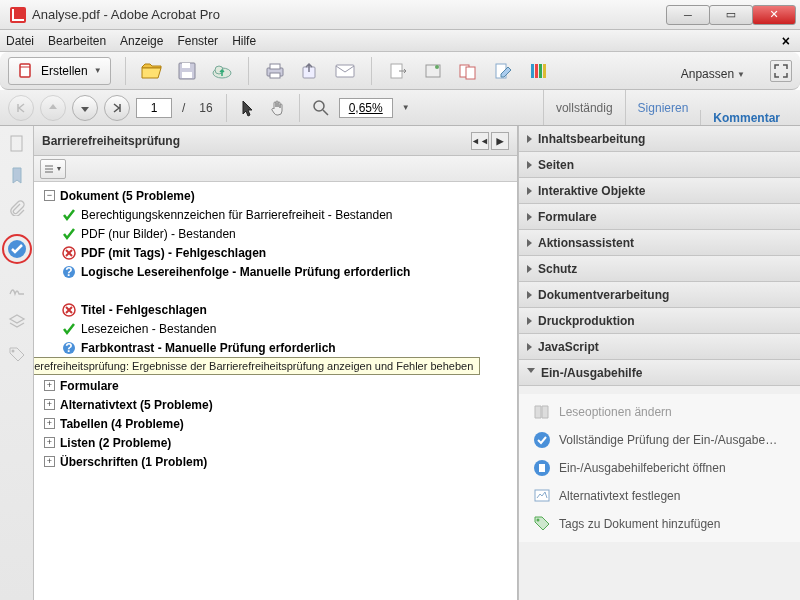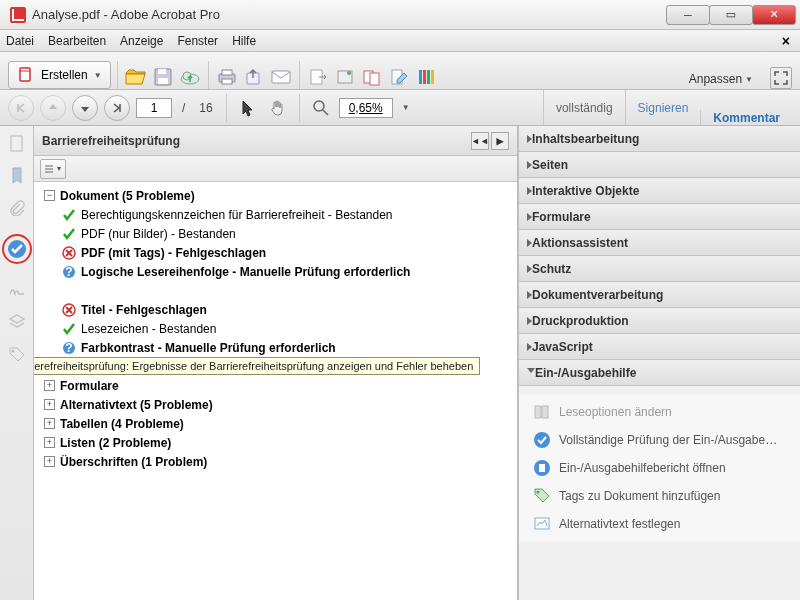--- a/index.html
+++ b/index.html
@@ -13,21 +13,21 @@
   .titlebar .winbtns { margin-left:auto; display:flex; gap:0; }
   .winbtn { width:44px; height:20px; background:linear-gradient(#f2f2f2,#d8d8d8); border:1px solid #9a9a9a; border-radius:3px; margin-left:-1px; display:flex;align-items:center;justify-content:center; font-size:11px; color:#333;}
   .winbtn.close { background:linear-gradient(#e77,#c22); color:#fff; }
 
   
   .menubar { height:22px; background:linear-gradient(#f4f4f4,#e2e2e2); border-bottom:1px solid #c0c0c0; display:flex; align-items:center; padding:0 6px; gap:14px; }
   .menubar .menu-item { color:#222; cursor:default; }
   .menubar .close-doc { margin-left:auto; font-weight:bold; font-size:14px; padding:0 4px; }
 
   
-  .toolbar1 { height:38px; background:linear-gradient(#f5f5f5,#e3e3e3); border-bottom:1px solid #bcbcbc; display:flex; align-items:flex-end; padding:0 8px; gap:3px; }
+  .toolbar1 { height:38px; background:linear-gradient(#f5f5f5,#e3e3e3); border-bottom:1px solid #bcbcbc; display:flex; align-items:center; padding:0 8px; gap:11px;border-radius:8px; }
   .btn-create { display:flex; align-items:center; gap:6px; padding:4px 8px; background:linear-gradient(#fdfdfd,#eaeaea); border:1px solid #b0b0b0; border-radius:3px; }
   .btn-create .icon { width:18px; height:18px; }
   .tb-sep { width:1px; height:28px; background:#c8c8c8; margin:0 3px;}
   .tb-icon { width:24px; height:24px; display:flex;align-items:center;justify-content:center; border-radius:2px; }
   .anpassen { margin-left:auto; display:flex; align-items:center; gap:3px; color:#333; padding:3px 6px;margin-top:7px;}
   .fullscreen { width:22px;height:22px;border:1px solid #aaa;border-radius:2px;display:flex;align-items:center;justify-content:center;margin-left:8px;}
 
   
   .toolbar2 { height:36px; background:linear-gradient(#f2f2f2,#e1e1e1); border-bottom:1px solid #b6b6b6; display:flex; align-items:center; padding:0 8px; gap:6px;}
   .nav-circle { width:26px;height:26px;border-radius:50%;background:linear-gradient(#fdfdfd,#dcdcdc);border:1px solid #b0b0b0;display:flex;align-items:center;justify-content:center;color:#666;}
@@ -65,21 +65,21 @@
   .cat{font-weight:bold;}
   .chk-pass{width:14px;height:14px;flex-shrink:0;}
   .chk-fail{width:14px;height:14px;flex-shrink:0;}
   .chk-info{width:14px;height:14px;flex-shrink:0;}
 
   .tooltip{position:absolute;left:-30px;top:175px;background:#ffffe1;border:1px solid #8e8e6a;padding:2px 6px;font-size:11px;color:#222;z-index:50;white-space:nowrap;}
 
   
   .tools-panel{width:282px;background:#f0f0f0;display:flex;flex-direction:column;border-left:1px solid #c0c0c0;}
   .tools-panel .scroll{overflow-y:auto;flex:1;}
-  .cat-row{height:26px;background:linear-gradient(#efefef,#dedede);border-bottom:1px solid #c4c4c4;display:flex;align-items:center;padding:0 8px;font-weight:bold;color:#333;font-size:12px;}
+  .cat-row{height:26px;background:linear-gradient(#efefef,#dedede);border-bottom:1px solid #c4c4c4;display:flex;align-items:center;padding:0 8px;gap:6px;font-weight:bold;color:#333;font-size:12px;}
   .cat-row .tri{width:0;height:0;border-left:5px solid #666;border-top:4px solid transparent;border-bottom:4px solid transparent;}
   .cat-row.open .tri{border-left:4px solid transparent;border-right:4px solid transparent;border-top:5px solid #666;}
   .sub-list{background:#f7f7f7;padding:4px 0;margin-top:8px;}
   .sub-item{display:flex;align-items:center;gap:8px;padding:5px 10px 5px 14px;color:#555;font-size:12px;}
   .sub-icon{width:18px;height:18px;flex-shrink:0;}
   .sub-item.disabled{color:#9a9a9a;}
 
   svg{display:block;}
 </style>
 </head>
@@ -454,29 +454,29 @@
         </div>
         <div class="sub-item">
           <svg class="sub-icon" viewBox="0 0 18 18">
               <circle cx="9" cy="9" r="8" fill="#4a90d9"></circle>
               <rect x="6" y="5" width="6" height="8" fill="#fff"></rect>
             </svg>
           <span>Ein-/Ausgabehilfebericht öffnen</span>
         </div>
         <div class="sub-item">
           <svg class="sub-icon" viewBox="0 0 18 18">
+              <rect x="2" y="3" width="14" height="11" fill="#fff" stroke="#8ac"></rect>
+              <path d="M4 11 l3-4 l2 2 l3-4 l2 6" stroke="#8ac" fill="none"></path>
+            </svg>
+          <span>Alternativtext festlegen</span>
+        </div>
+        <div class="sub-item">
+          <svg class="sub-icon" viewBox="0 0 18 18">
               <path d="M2 2 h7 l7 7 l-6 6 l-8-8 z" fill="#cde8cd" stroke="#5a5"></path>
               <circle cx="5" cy="5" r="1.5" fill="#5a5"></circle>
             </svg>
           <span>Tags zu Dokument hinzufügen</span>
         </div>
-        <div class="sub-item">
-          <svg class="sub-icon" viewBox="0 0 18 18">
-              <rect x="2" y="3" width="14" height="11" fill="#fff" stroke="#8ac"></rect>
-              <path d="M4 11 l3-4 l2 2 l3-4 l2 6" stroke="#8ac" fill="none"></path>
-            </svg>
-          <span>Alternativtext festlegen</span>
-        </div>
       </div>
     </div>
   </div>
 
 </div>
 
 </body></html>

